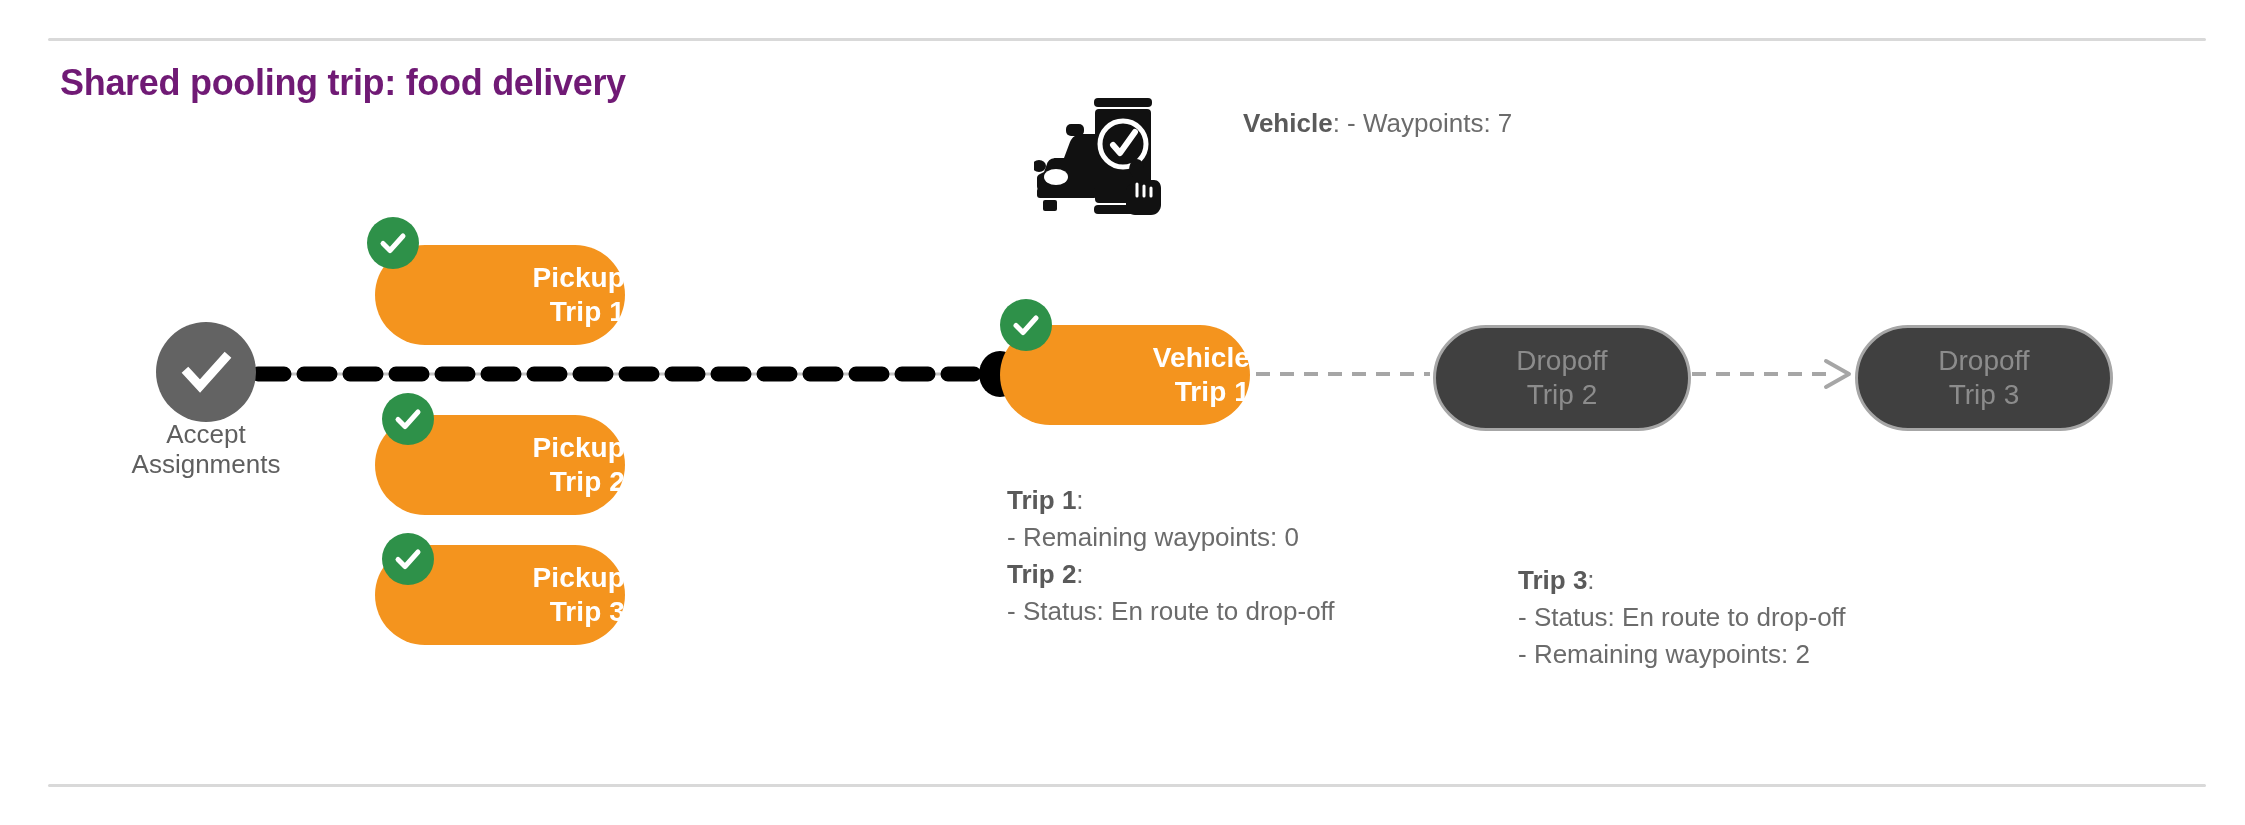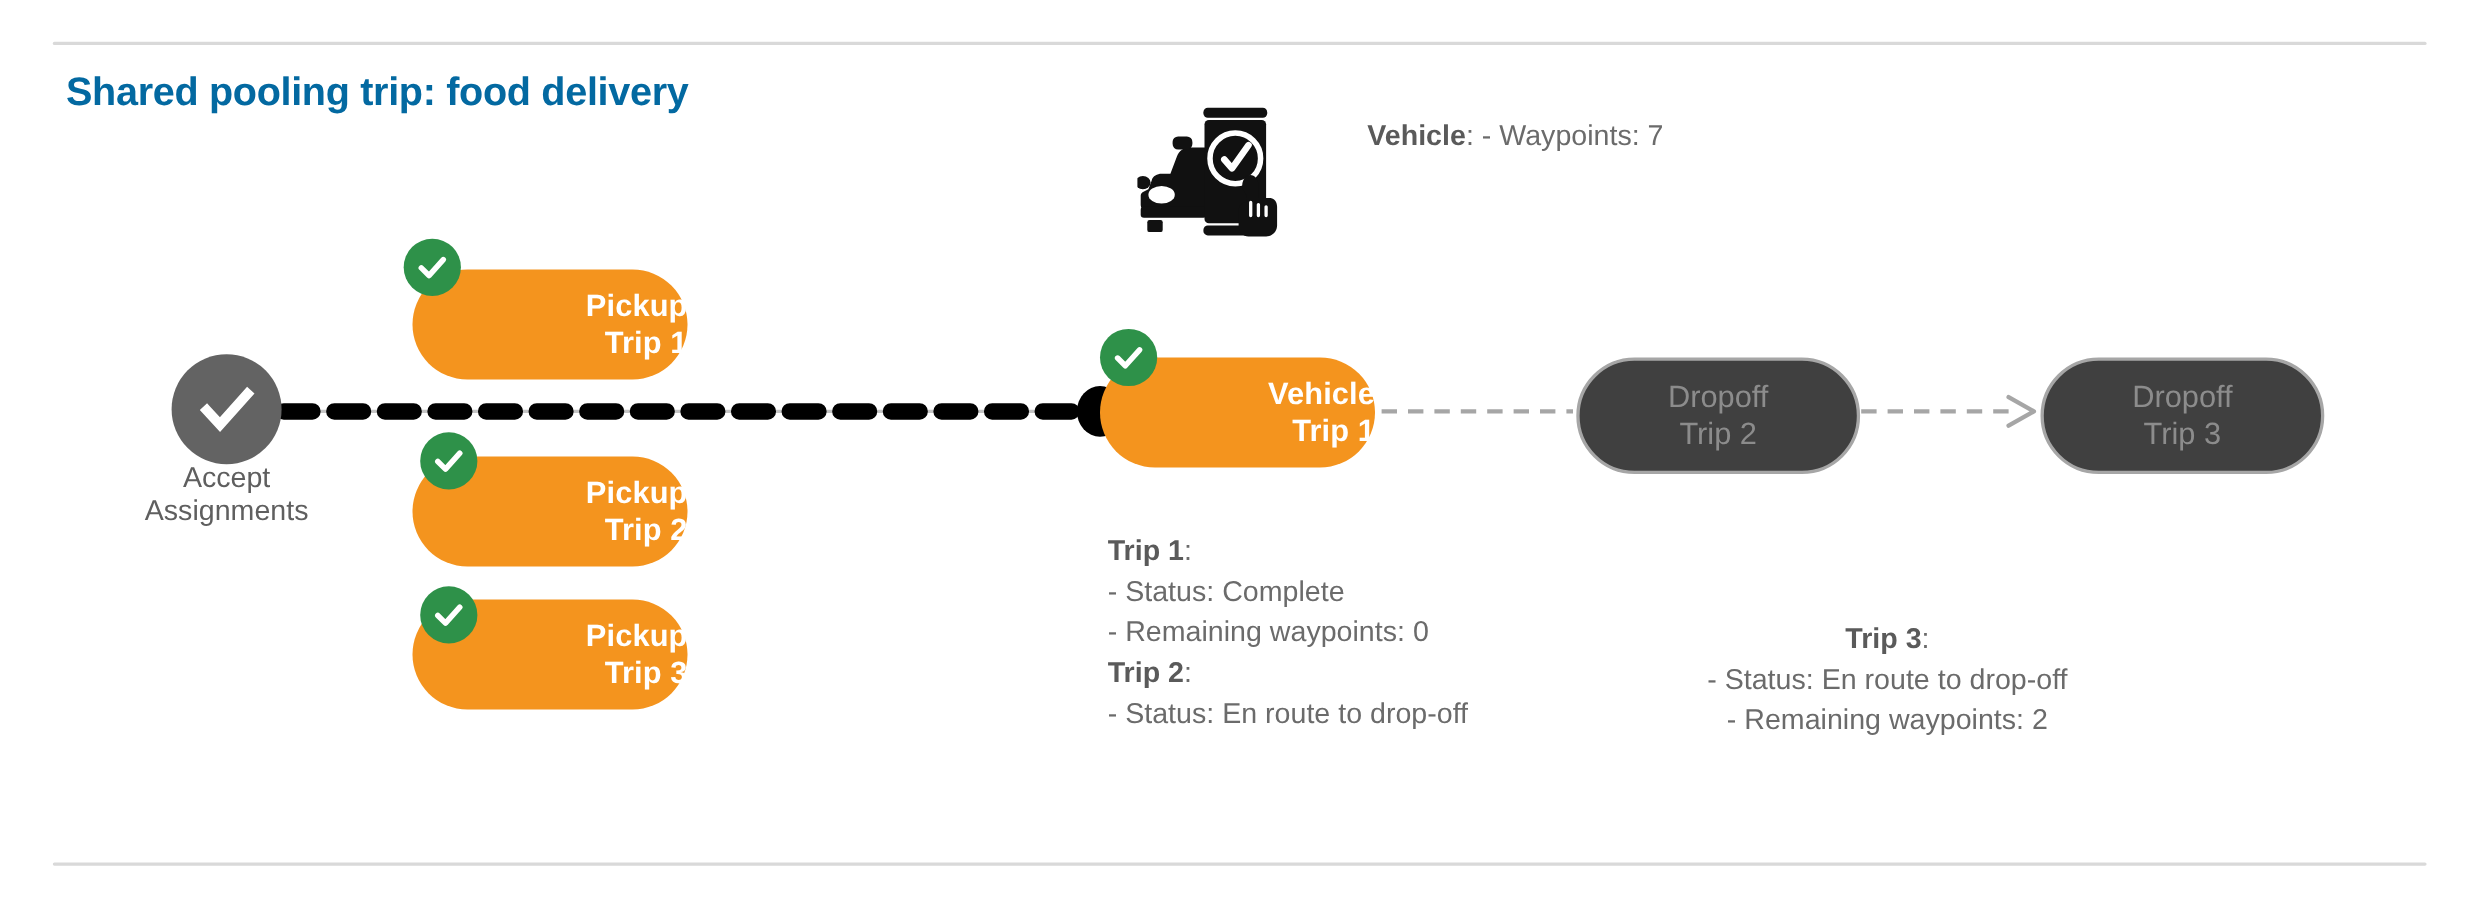--- a/index.html
+++ b/index.html
@@ -32,21 +32,21 @@
   .divider.top    { top: 38px; }
   .divider.bottom { top: 784px; }
 
   
   #page-title {
     position: absolute;
     left: 60px;
     top: 62px;
     font-size: 36px;
     font-weight: bold;
-    color: #0369a1;
+    color: #701a75;
     letter-spacing: -0.3px;
     white-space: nowrap;
   }
 
   
   #connectors {
     position: absolute;
     left: 0;
     top: 0;
     width: 2245px;
@@ -161,21 +161,21 @@
   .annotation {
     position: absolute;
     font-size: 26px;
     line-height: 1.42;
     color: #6b6b6b;
     white-space: nowrap;
   }
   .annotation .hd { font-weight: bold; color: #5a5a5a; }
   .annotation .row { display: block; }
   #annotation-left  { left: 1007px; top: 482px; }
-  #annotation-right { left: 1552px; top: 562px; text-align: center; }
+  #annotation-right { left: 1518px; top: 562px; }
 </style>
 </head>
 <body>
 
 <div id="stage">
 
   <div class="divider top"></div>
   <div class="divider bottom"></div>
 
   <div id="page-title">Shared pooling trip: food delivery</div>
@@ -280,21 +280,20 @@
     </svg>
   </div>
 
   <div id="vehicle-annotation">
     <span class="row"><span class="hd">Vehicle</span><span>:</span></span>
     <span class="row">- Waypoints: 7</span>
   </div>
 
   <div class="annotation" id="annotation-left">
     <span class="row"><span class="hd">Trip 1</span><span>:</span></span>
-    <span class="row">- Status:  Complete</span>
     <span class="row">- Remaining waypoints: 0</span>
     <span class="row"><span class="hd">Trip 2</span><span>:</span></span>
     <span class="row">- Status:  En route to drop-off</span>
   </div>
 
   <div class="annotation" id="annotation-right">
     <span class="row"><span class="hd">Trip 3</span><span>:</span></span>
     <span class="row">- Status:  En route to drop-off</span>
     <span class="row">- Remaining waypoints: 2</span>
   </div>

